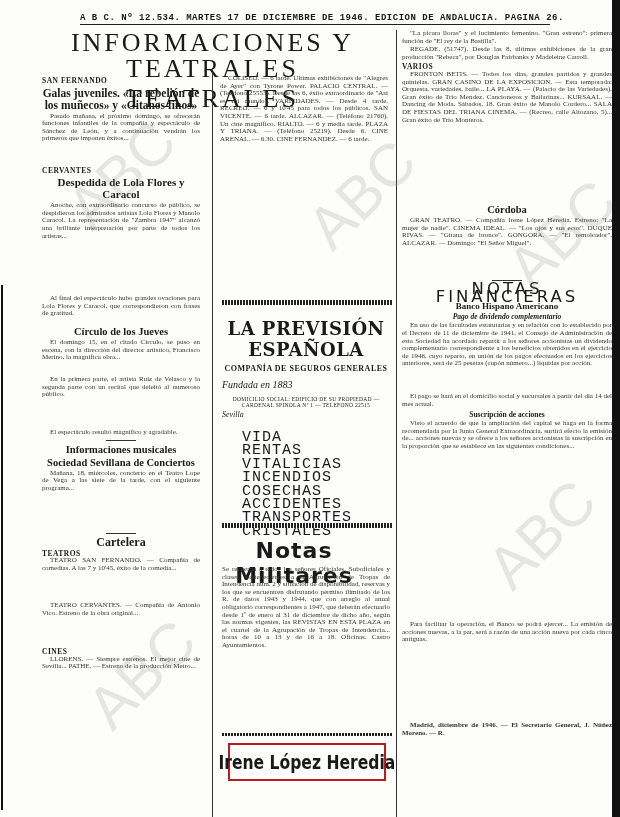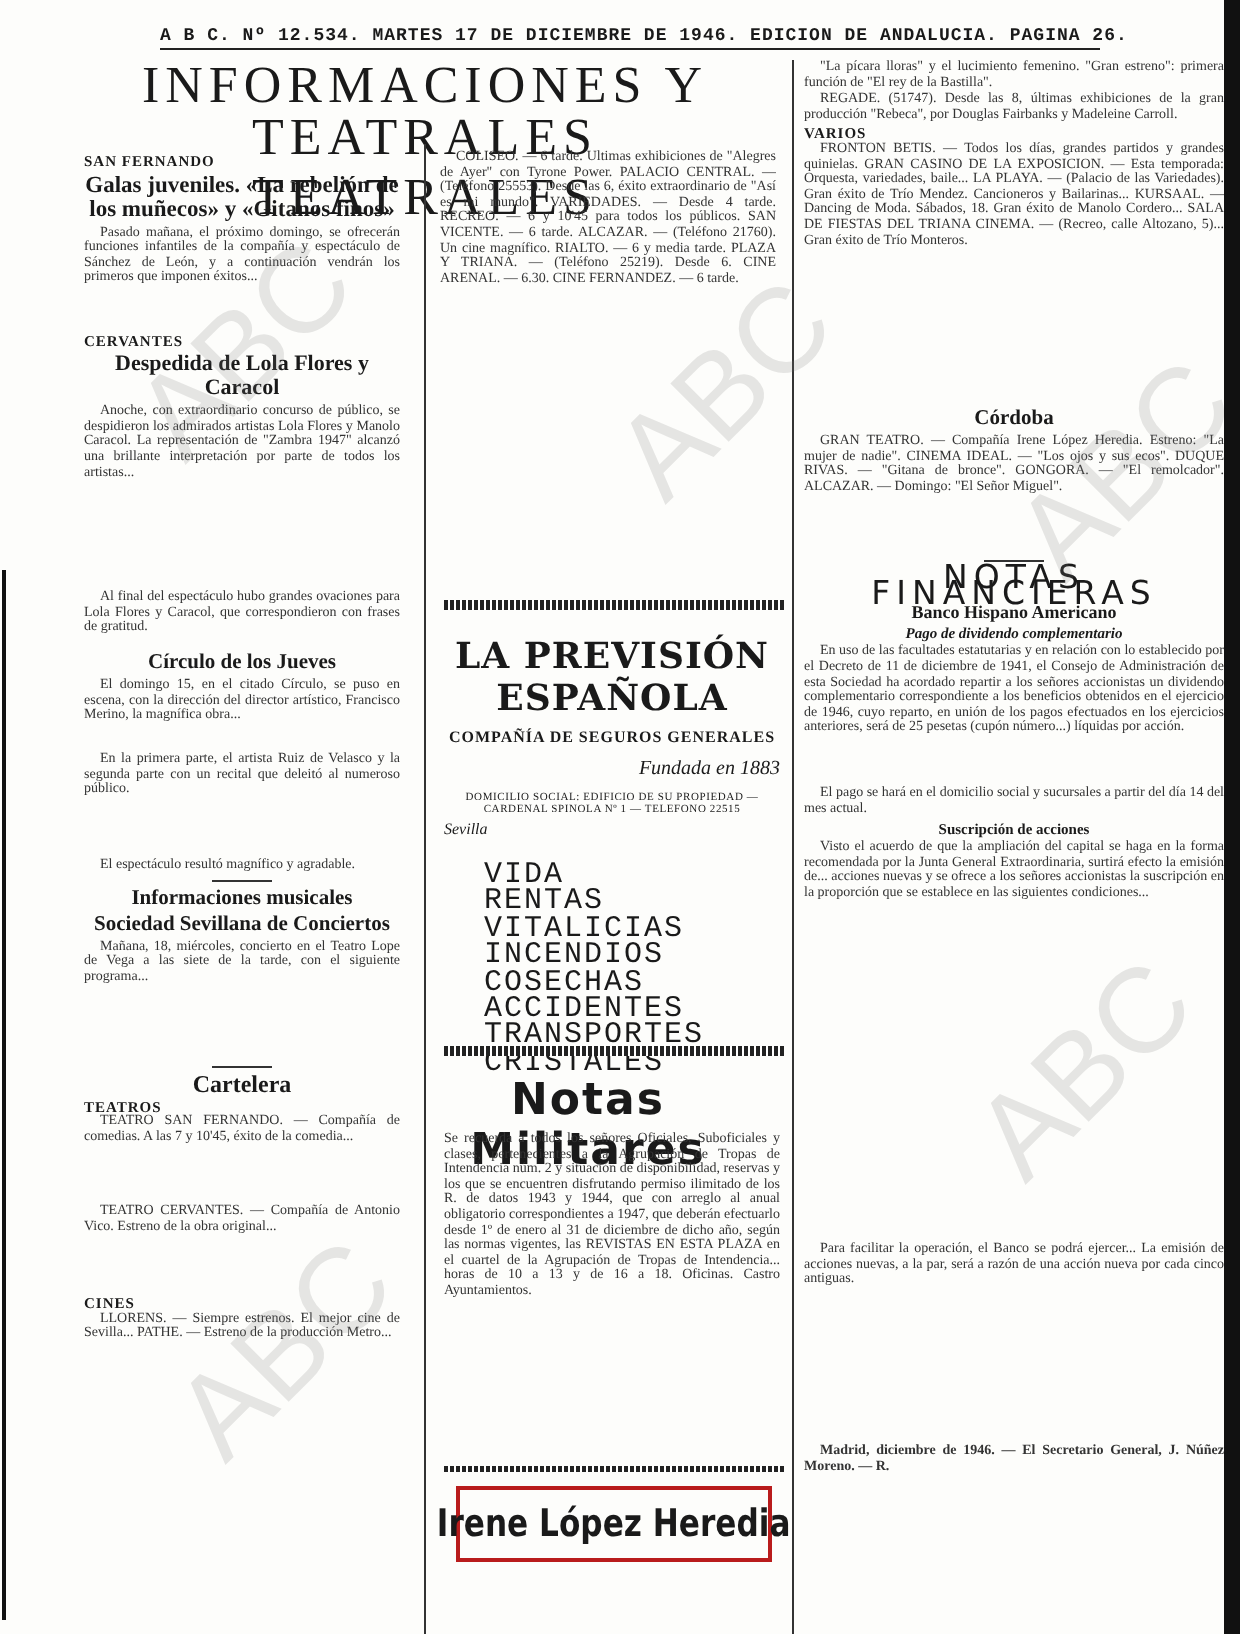--- a/index.html
+++ b/index.html
@@ -17,21 +17,21 @@
   .rule-v{position:absolute;width:1px;background:#333;}
   .sec-label{font-weight:bold;font-size:7.5px;letter-spacing:0.5px;margin-top:2px;}
   .h-big{font-weight:bold;font-size:11.5px;line-height:12px;text-align:center;margin:2px 0;}
   .h-mid{font-weight:bold;font-size:10.5px;line-height:11px;text-align:center;margin:3px 0 2px;}
   .h-small{font-weight:bold;font-size:9px;text-align:center;margin:2px 0;}
   .p{text-indent:8px;margin:0 0 1px 0;color:#333;}
   .divider{width:30px;height:1px;background:#333;margin:3px auto;}
   .ad-box{position:absolute;left:222px;top:318px;width:168px;height:200px;}
   .ad-title{font-size:18px;font-weight:bold;letter-spacing:0.5px;text-align:center;font-family:"DejaVu Serif",serif;}
   .ad-sub{font-size:8px;font-weight:bold;text-align:center;letter-spacing:0.5px;margin-top:4px;}
-  .ad-founded{font-size:10px;font-style:italic;text-align:right;margin-top:6px;}
+  .ad-founded{font-size:10px;font-style:italic;text-align:left;margin-top:6px;}
   .ad-addr{font-size:5.5px;text-align:center;margin-top:6px;letter-spacing:0.3px;}
   .ad-city{font-size:8px;font-style:italic;text-align:left;margin-top:2px;}
   .ad-list{margin:12px 0 0 20px;font-size:15px;line-height:13.4px;letter-spacing:1px;font-family:"Liberation Mono",monospace;}
   .hatch{position:absolute;left:222px;height:5px;width:170px;
        background:repeating-linear-gradient(90deg,#222 0 2px,#fff 2px 3px);}
   .notas-mil{position:absolute;left:214px;top:538px;width:160px;text-align:center;
        font-size:22px;font-weight:bold;font-family:"DejaVu Sans",sans-serif;letter-spacing:1px;}
   .mil-text{position:absolute;left:222px;top:566px;width:168px;font-size:7px;line-height:7.6px;text-align:justify;color:#333;}
   .irene-box{position:absolute;left:228px;top:743px;width:154px;height:34px;border:2px solid #b91c1c;
        display:flex;align-items:center;justify-content:center;}

